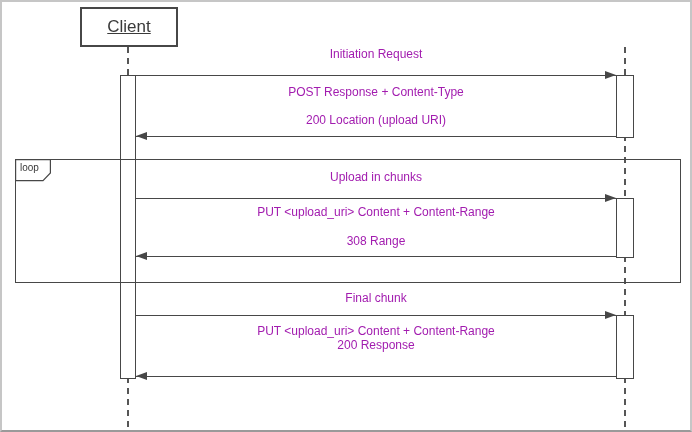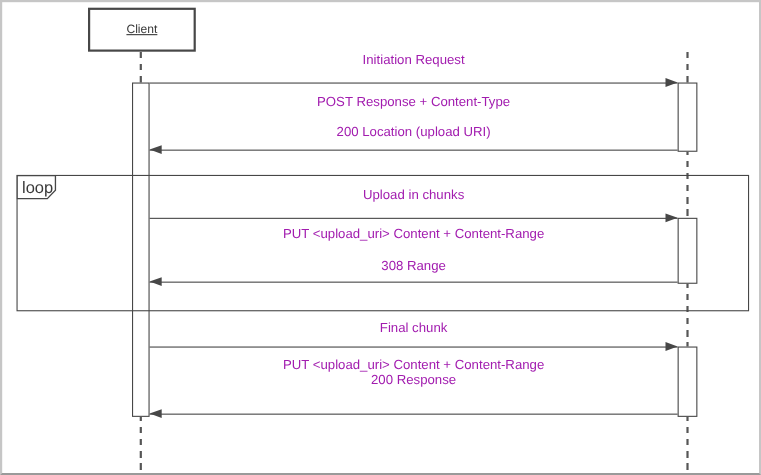--- a/index.html
+++ b/index.html
@@ -6,35 +6,35 @@
   .canvas {
     position:relative; width:692px; height:432px; background:#ffffff;
     border:2px solid #c6c6c6; border-bottom-color:#9a9a9a; box-sizing:border-box;
     overflow:hidden; font-family:"Liberation Sans", sans-serif;
   }
   .actor-box {
     position:absolute; top:5px; height:40px; background:#ffffff;
     border:2px solid #474747; box-sizing:border-box;
     display:flex; align-items:center; justify-content:center;
   }
-  .actor-label { font-size:11px; color:#3a3a3a; text-decoration:underline; }
+  .actor-label { font-size:17px; color:#3a3a3a; text-decoration:underline; }
   .lifeline {
     position:absolute; top:45px; width:2px; height:383px;
     background:repeating-linear-gradient(to bottom,#565656 0px,#565656 6px,transparent 6px,transparent 11px);
   }
   .activation {
     position:absolute; background:#ffffff; border:1px solid #474747; box-sizing:border-box;
   }
   .loop-frame {
     position:absolute; left:13px; top:157px; width:666px; height:124px;
     border:1px solid #474747; box-sizing:border-box; background:transparent;
   }
   .loop-pentagon { position:absolute; left:13px; top:157px; }
   .loop-label {
-    position:absolute; left:18px; top:160px; font-size:15px; color:#3a3a3a;
+    position:absolute; left:18px; top:160px; font-size:10px; color:#3a3a3a;
   }
   .msg-label {
     position:absolute; left:134px; width:480px; text-align:center;
     font-size:12px; line-height:14px; color:#a21caf; white-space:pre;
   }
   .arrow {
     position:absolute; left:134px; width:480px; height:0;
     border-top:1px solid #474747;
   }
   .head { position:absolute; width:0; height:0; top:-5px; }

